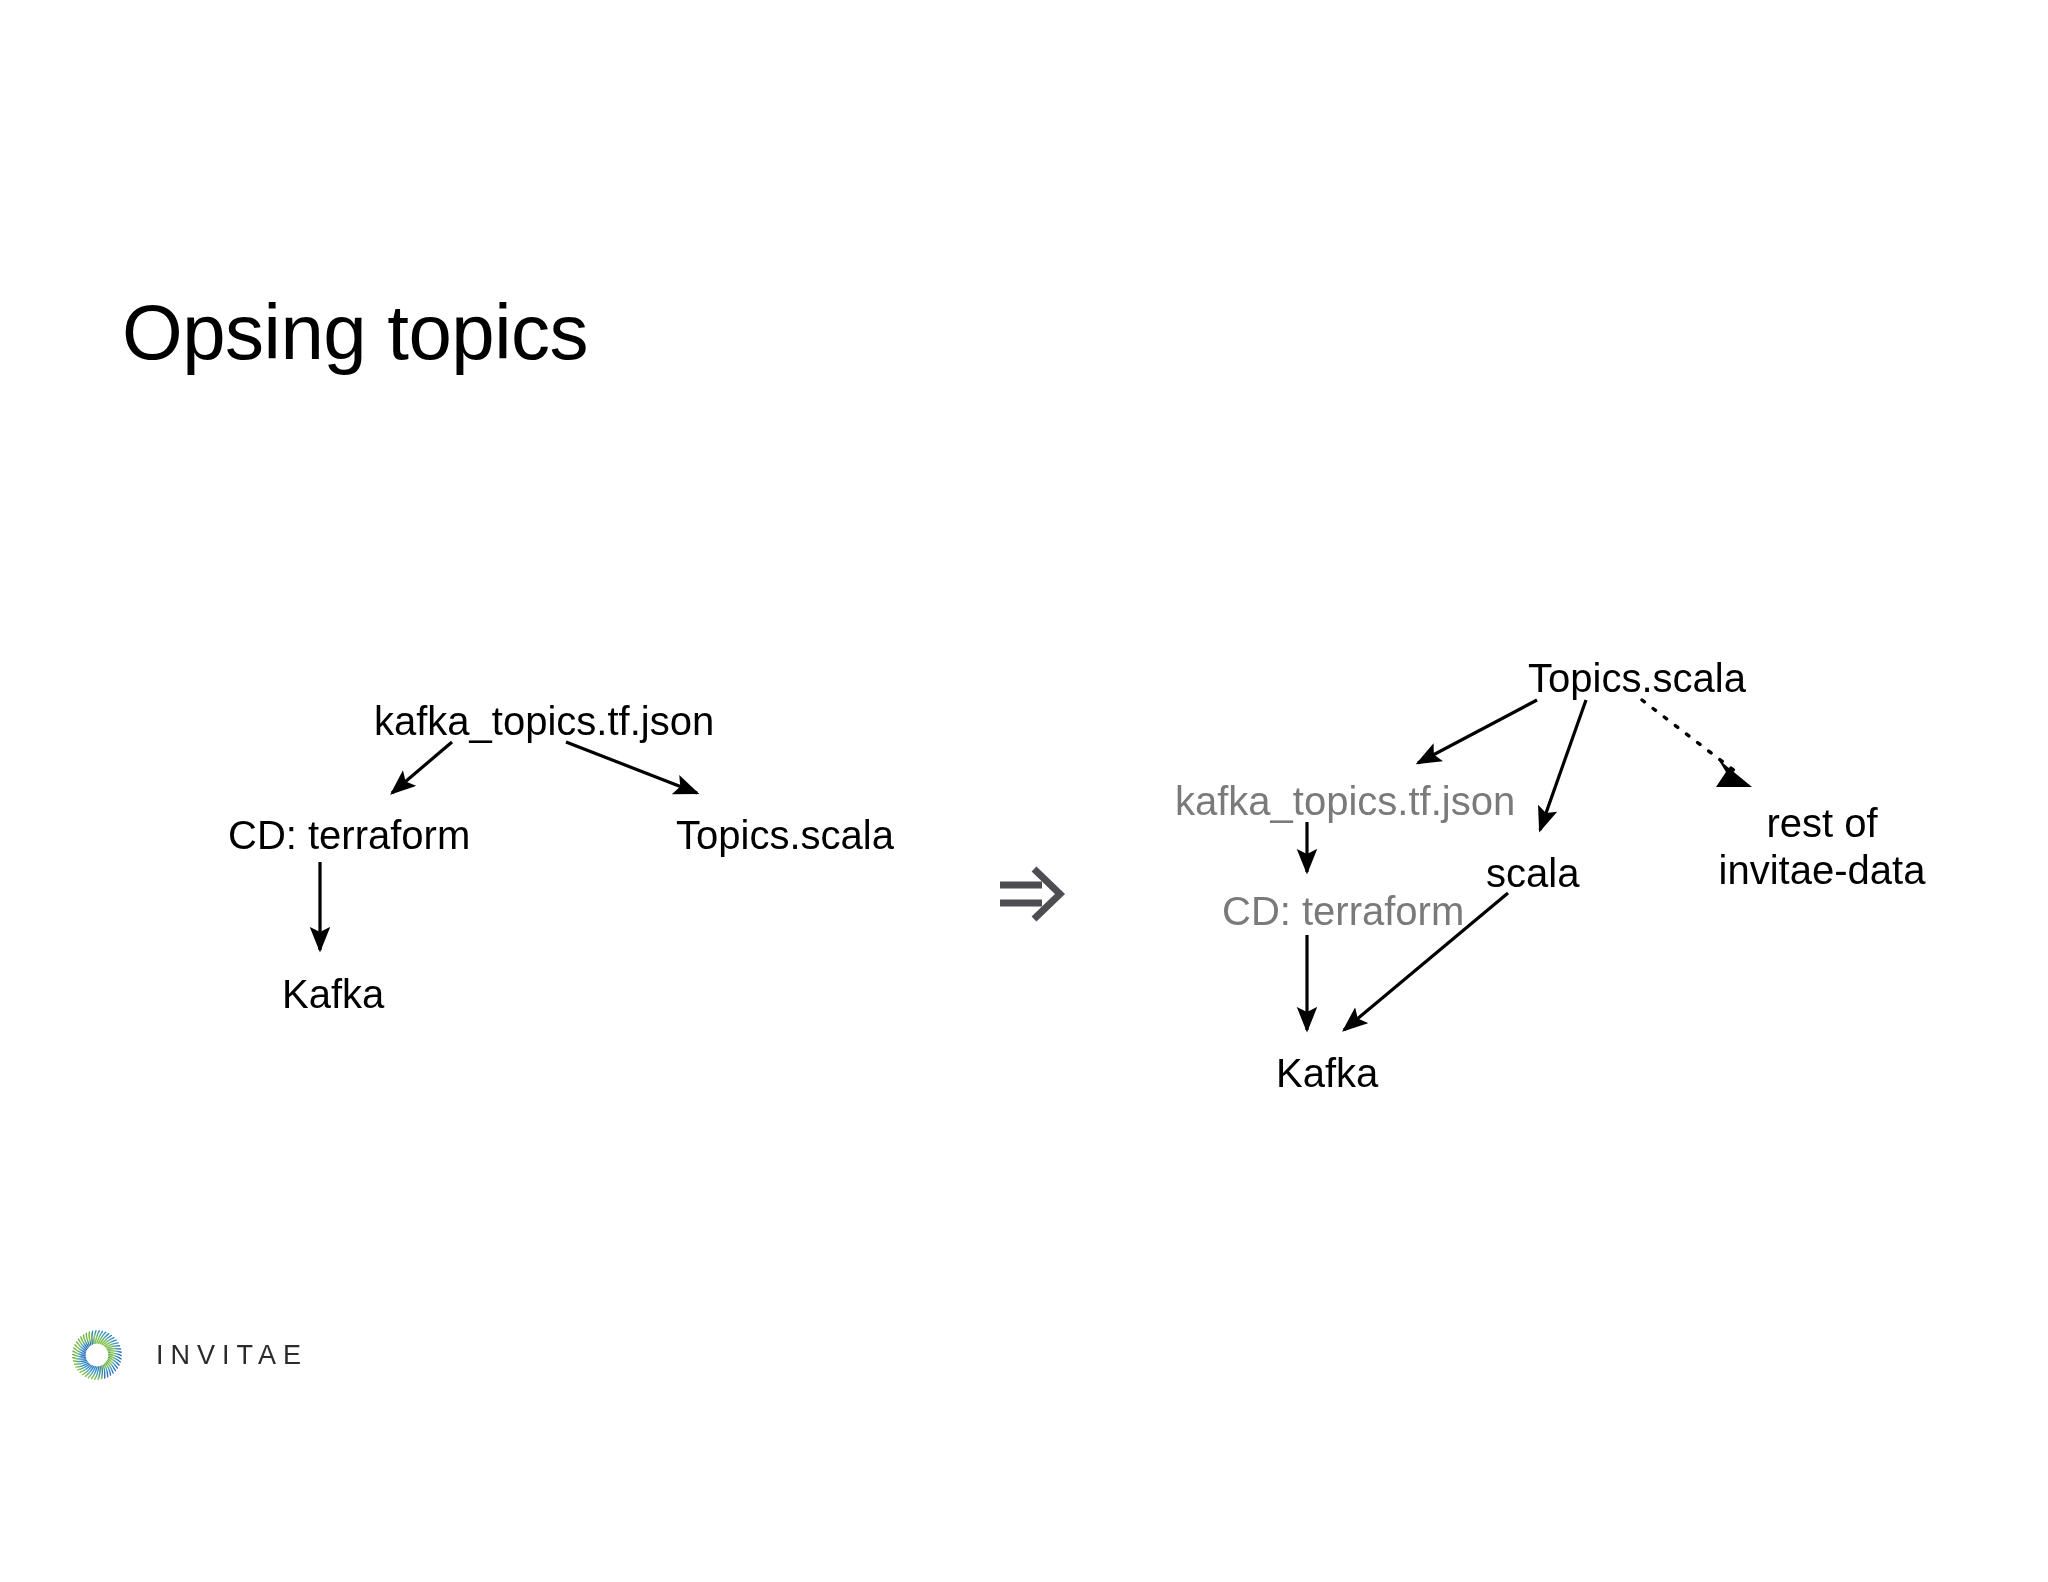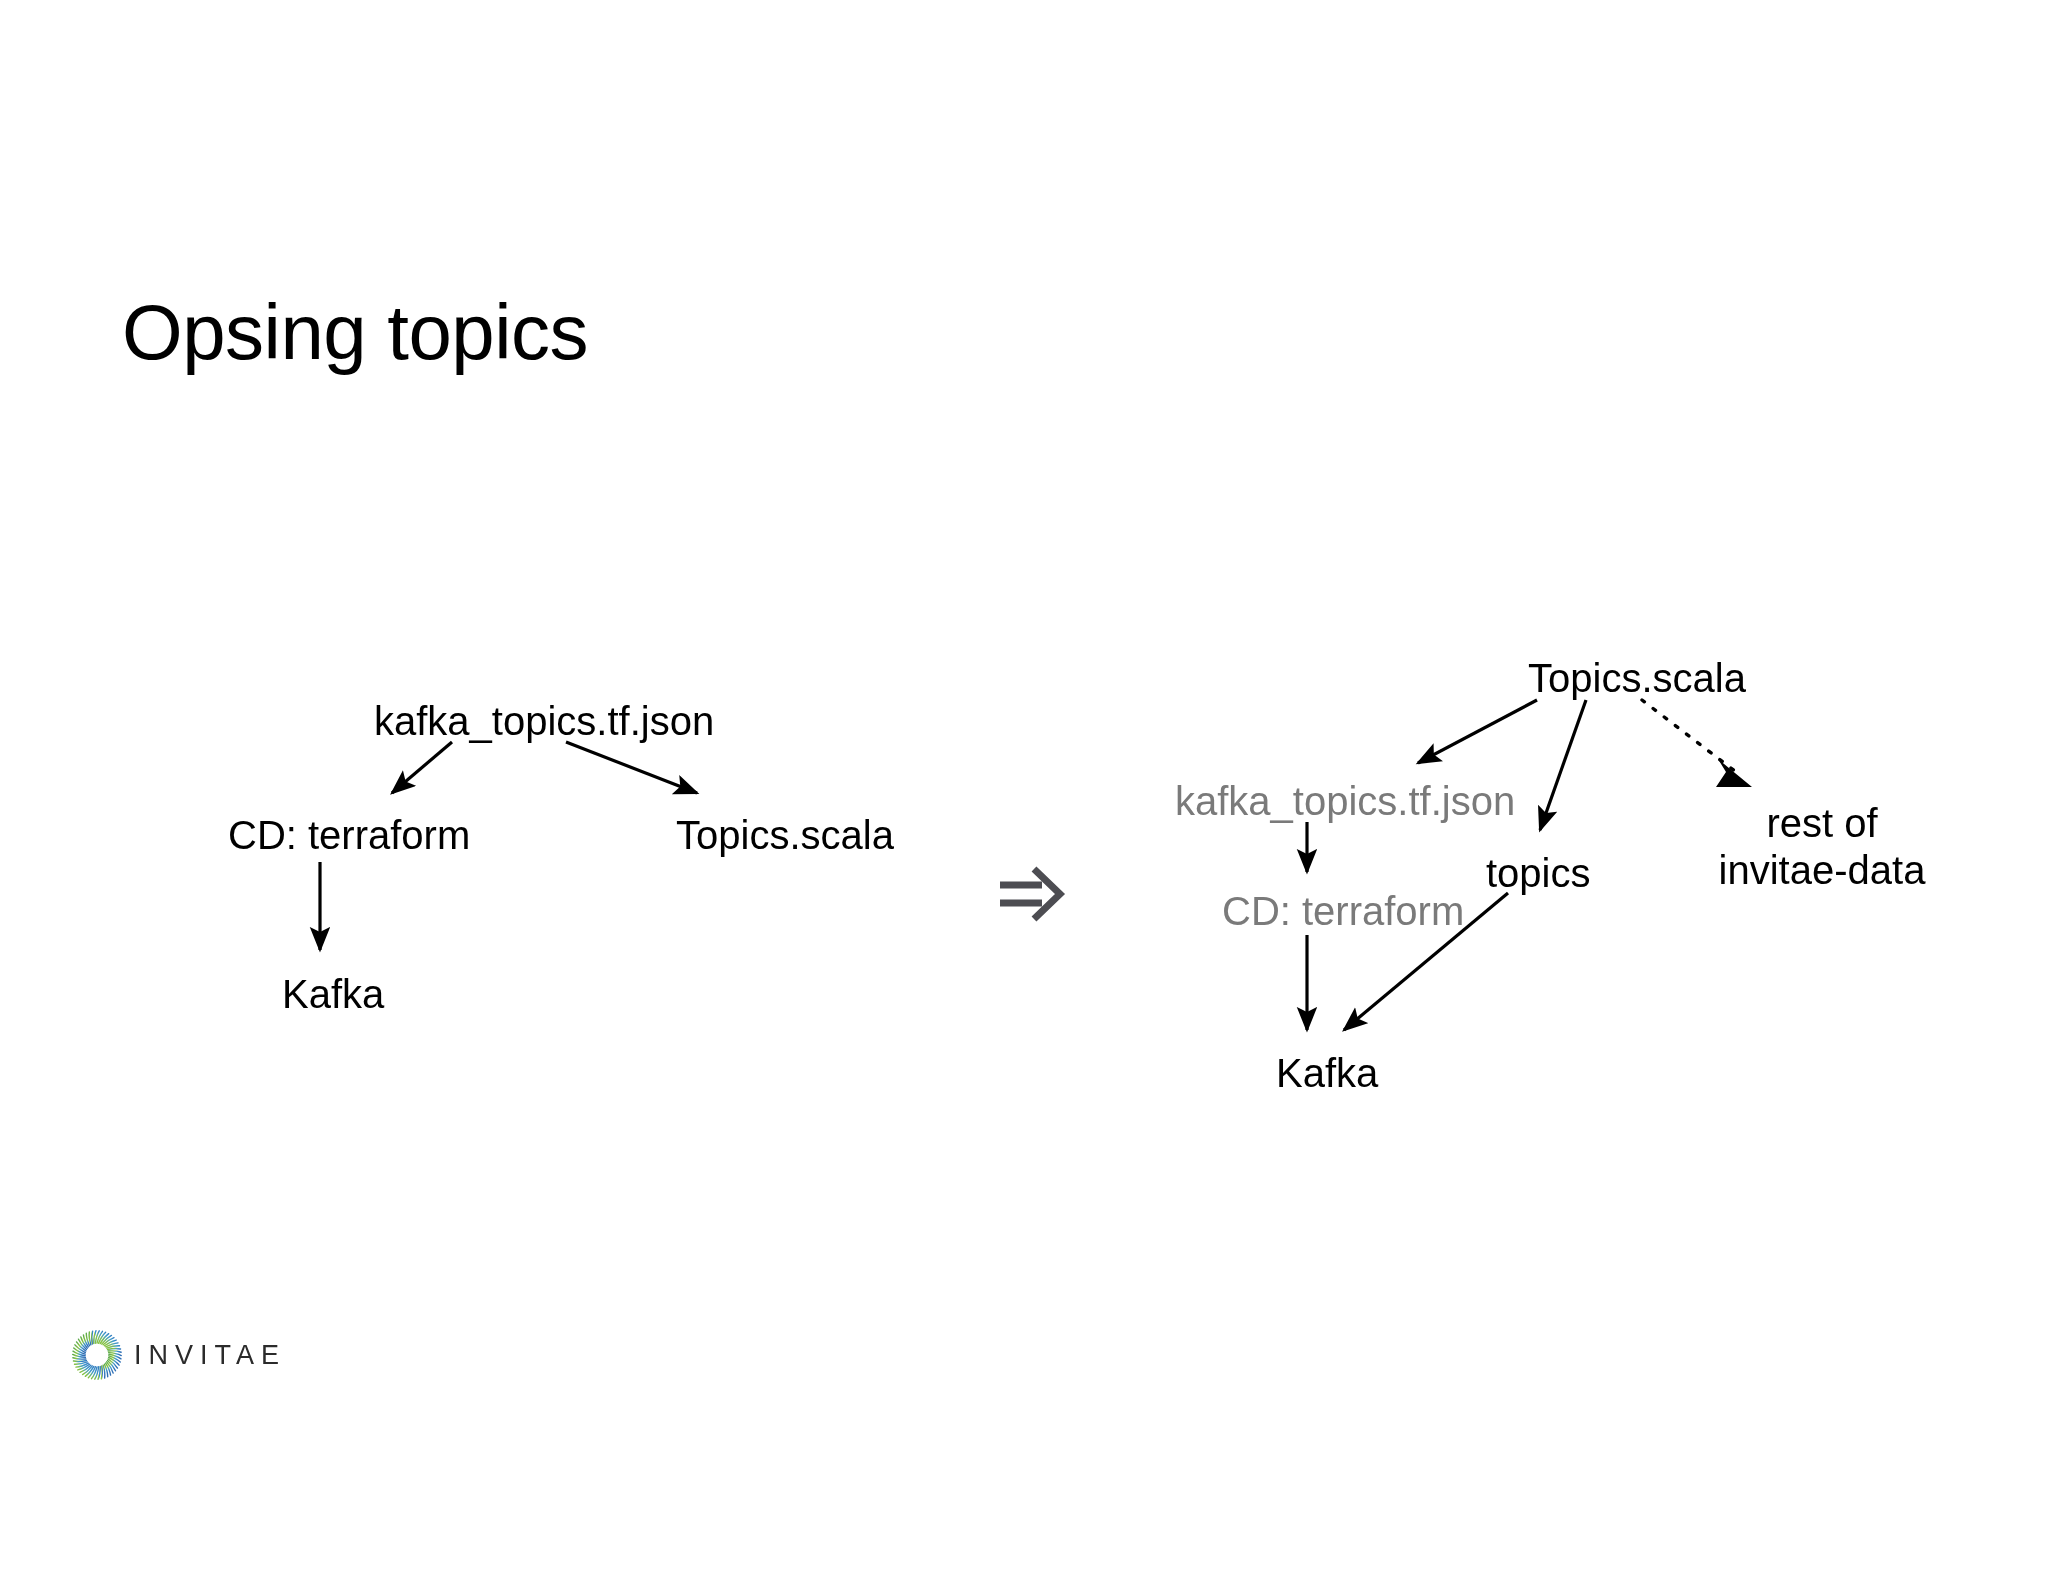--- a/index.html
+++ b/index.html
@@ -69,21 +69,21 @@
   #n-right-rest   { left: 1712px; top: 800px; width: 220px; }
   #n-right-kafka  { left: 1276px; top: 1050px; }
 
   
   #logo {
     position: absolute;
     left: 70px;
     top: 1328px;
     display: flex;
     align-items: center;
-    gap: 10px;
+    gap: 32px;
   }
   #logo-mark { width: 54px; height: 54px; display: block; }
   #logo-wordmark {
     font-size: 27px;
     letter-spacing: 7px;
     color: #2b2b2b;
     font-weight: 400;
     line-height: 1;
   }
 </style>
@@ -144,21 +144,21 @@
   <div class="node-label" id="n-left-topics">Topics.scala</div>
 
   <div class="node-label" id="n-left-kafka">Kafka</div>
 
   <div class="node-label" id="n-right-root">Topics.scala</div>
 
   <div class="node-label muted" id="n-right-json">kafka_topics.tf.json</div>
 
   <div class="node-label muted" id="n-right-cd">CD: terraform</div>
 
-  <div class="node-label" id="n-right-gitops">topics</div>
+  <div class="node-label" id="n-right-gitops">scala</div>
 
   <div class="node-label two-line" id="n-right-rest">
     <div>rest of</div>
     <div>invitae-data</div>
   </div>
 
   <div class="node-label" id="n-right-kafka">Kafka</div>
 
   <div id="logo">
     <svg id="logo-mark" viewBox="0 0 100 100">

